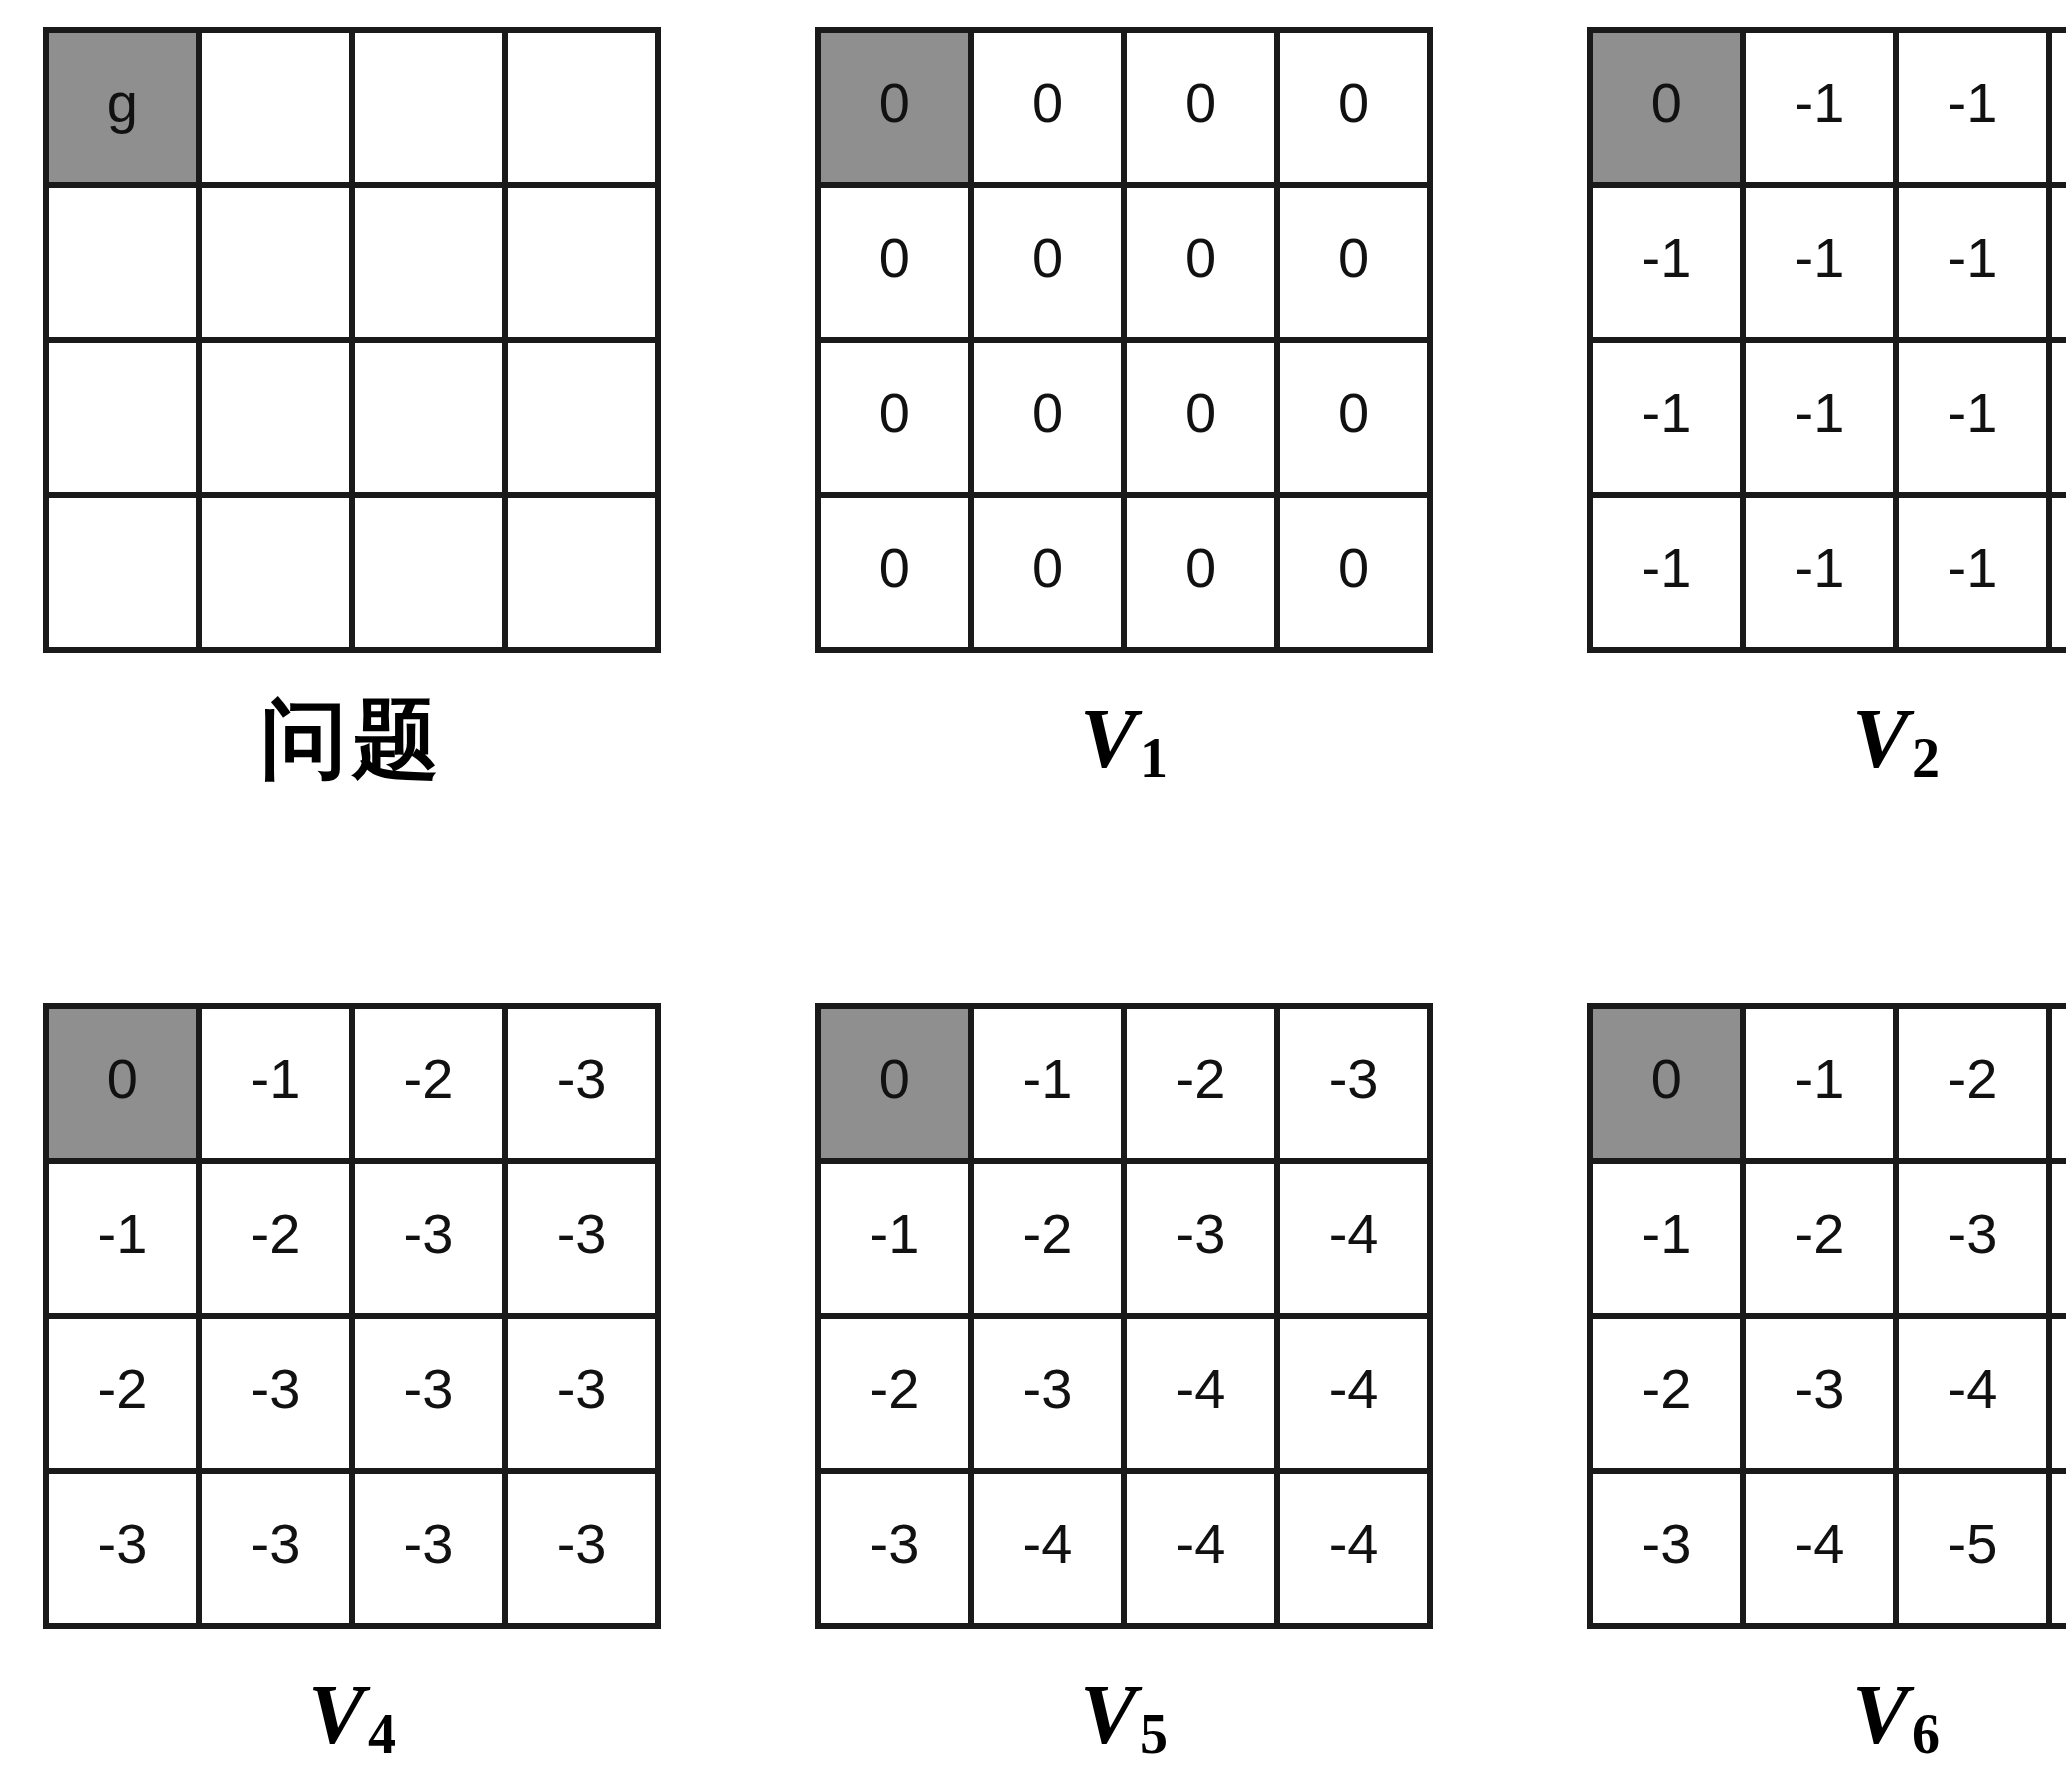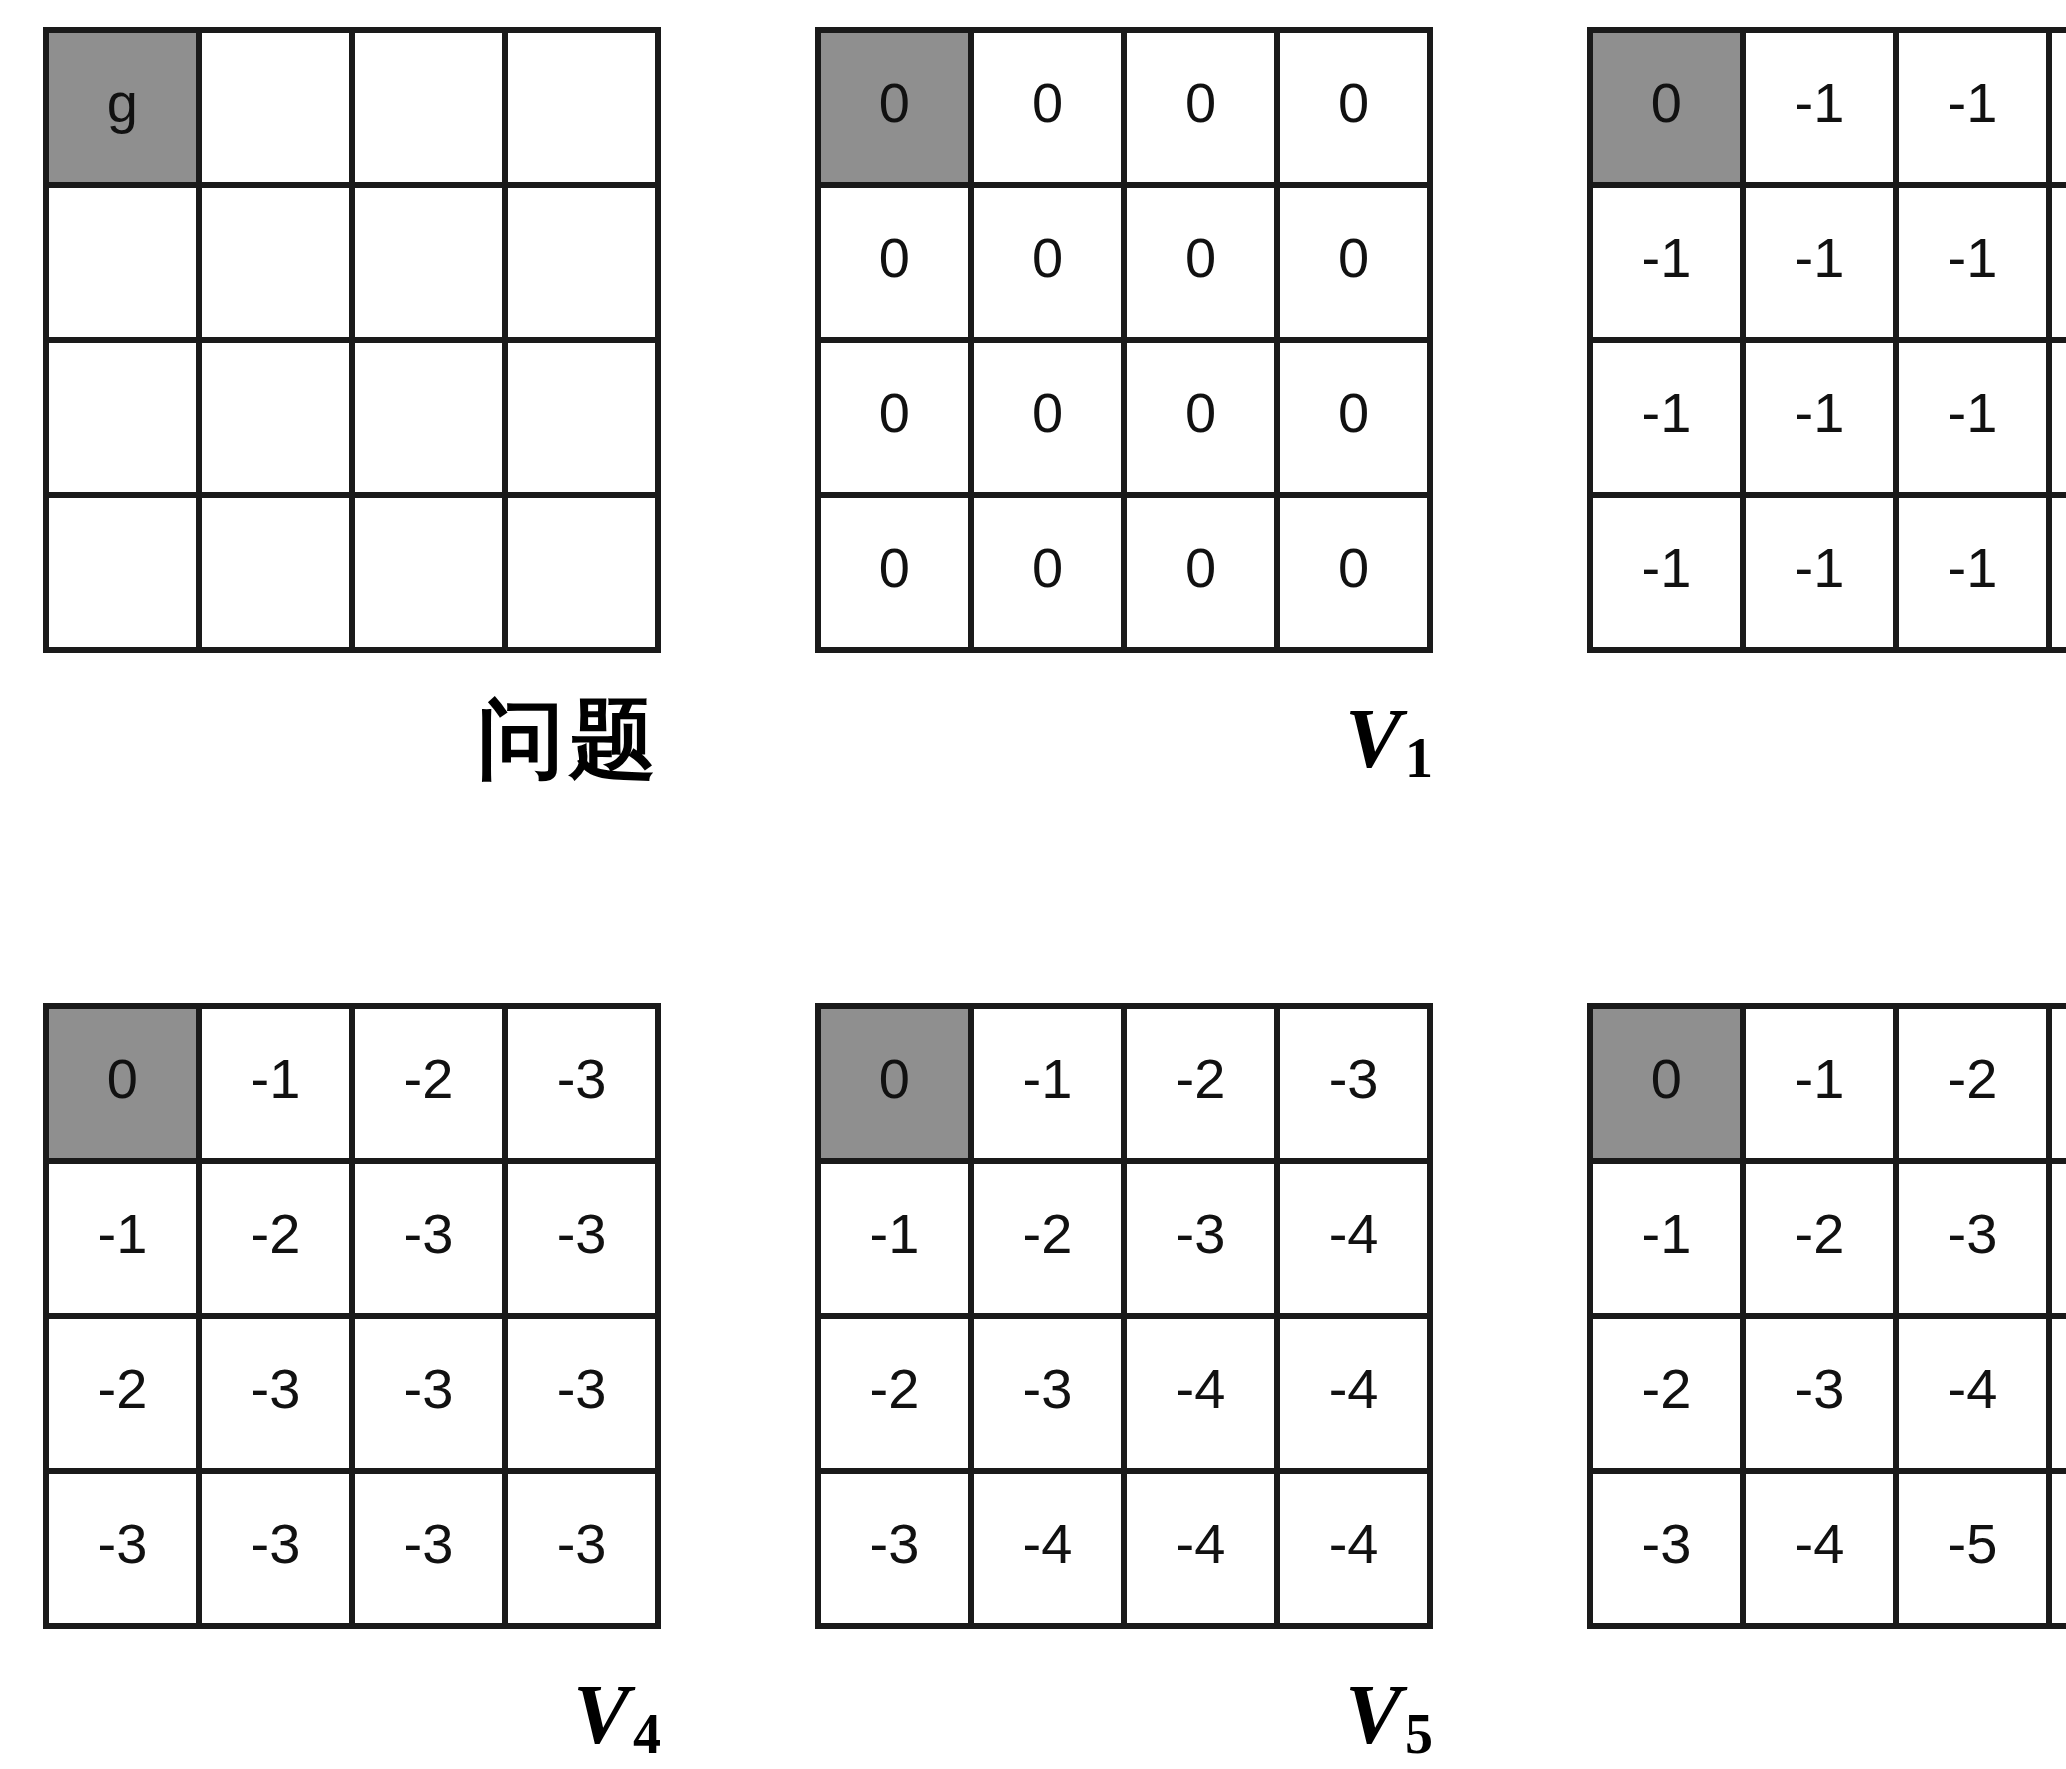--- a/index.html
+++ b/index.html
@@ -47,21 +47,21 @@
     color: var(--text, #111111);
     padding-bottom: 9px;
     box-sizing: border-box;
   }
   .cell.goal { background: var(--goal, #8f8f8f); }
   .caption {
     margin-top: 29px;
     height: 112px;
     display: flex;
     align-items: center;
-    justify-content: flex-end;
+    justify-content: center;
     color: #000000;
   }
   .caption .math-base {
     font-family: "Liberation Serif", serif;
     font-weight: bold;
     font-style: italic;
     font-size: 85px;
     line-height: 1;
   }
   .caption .math-sub {

